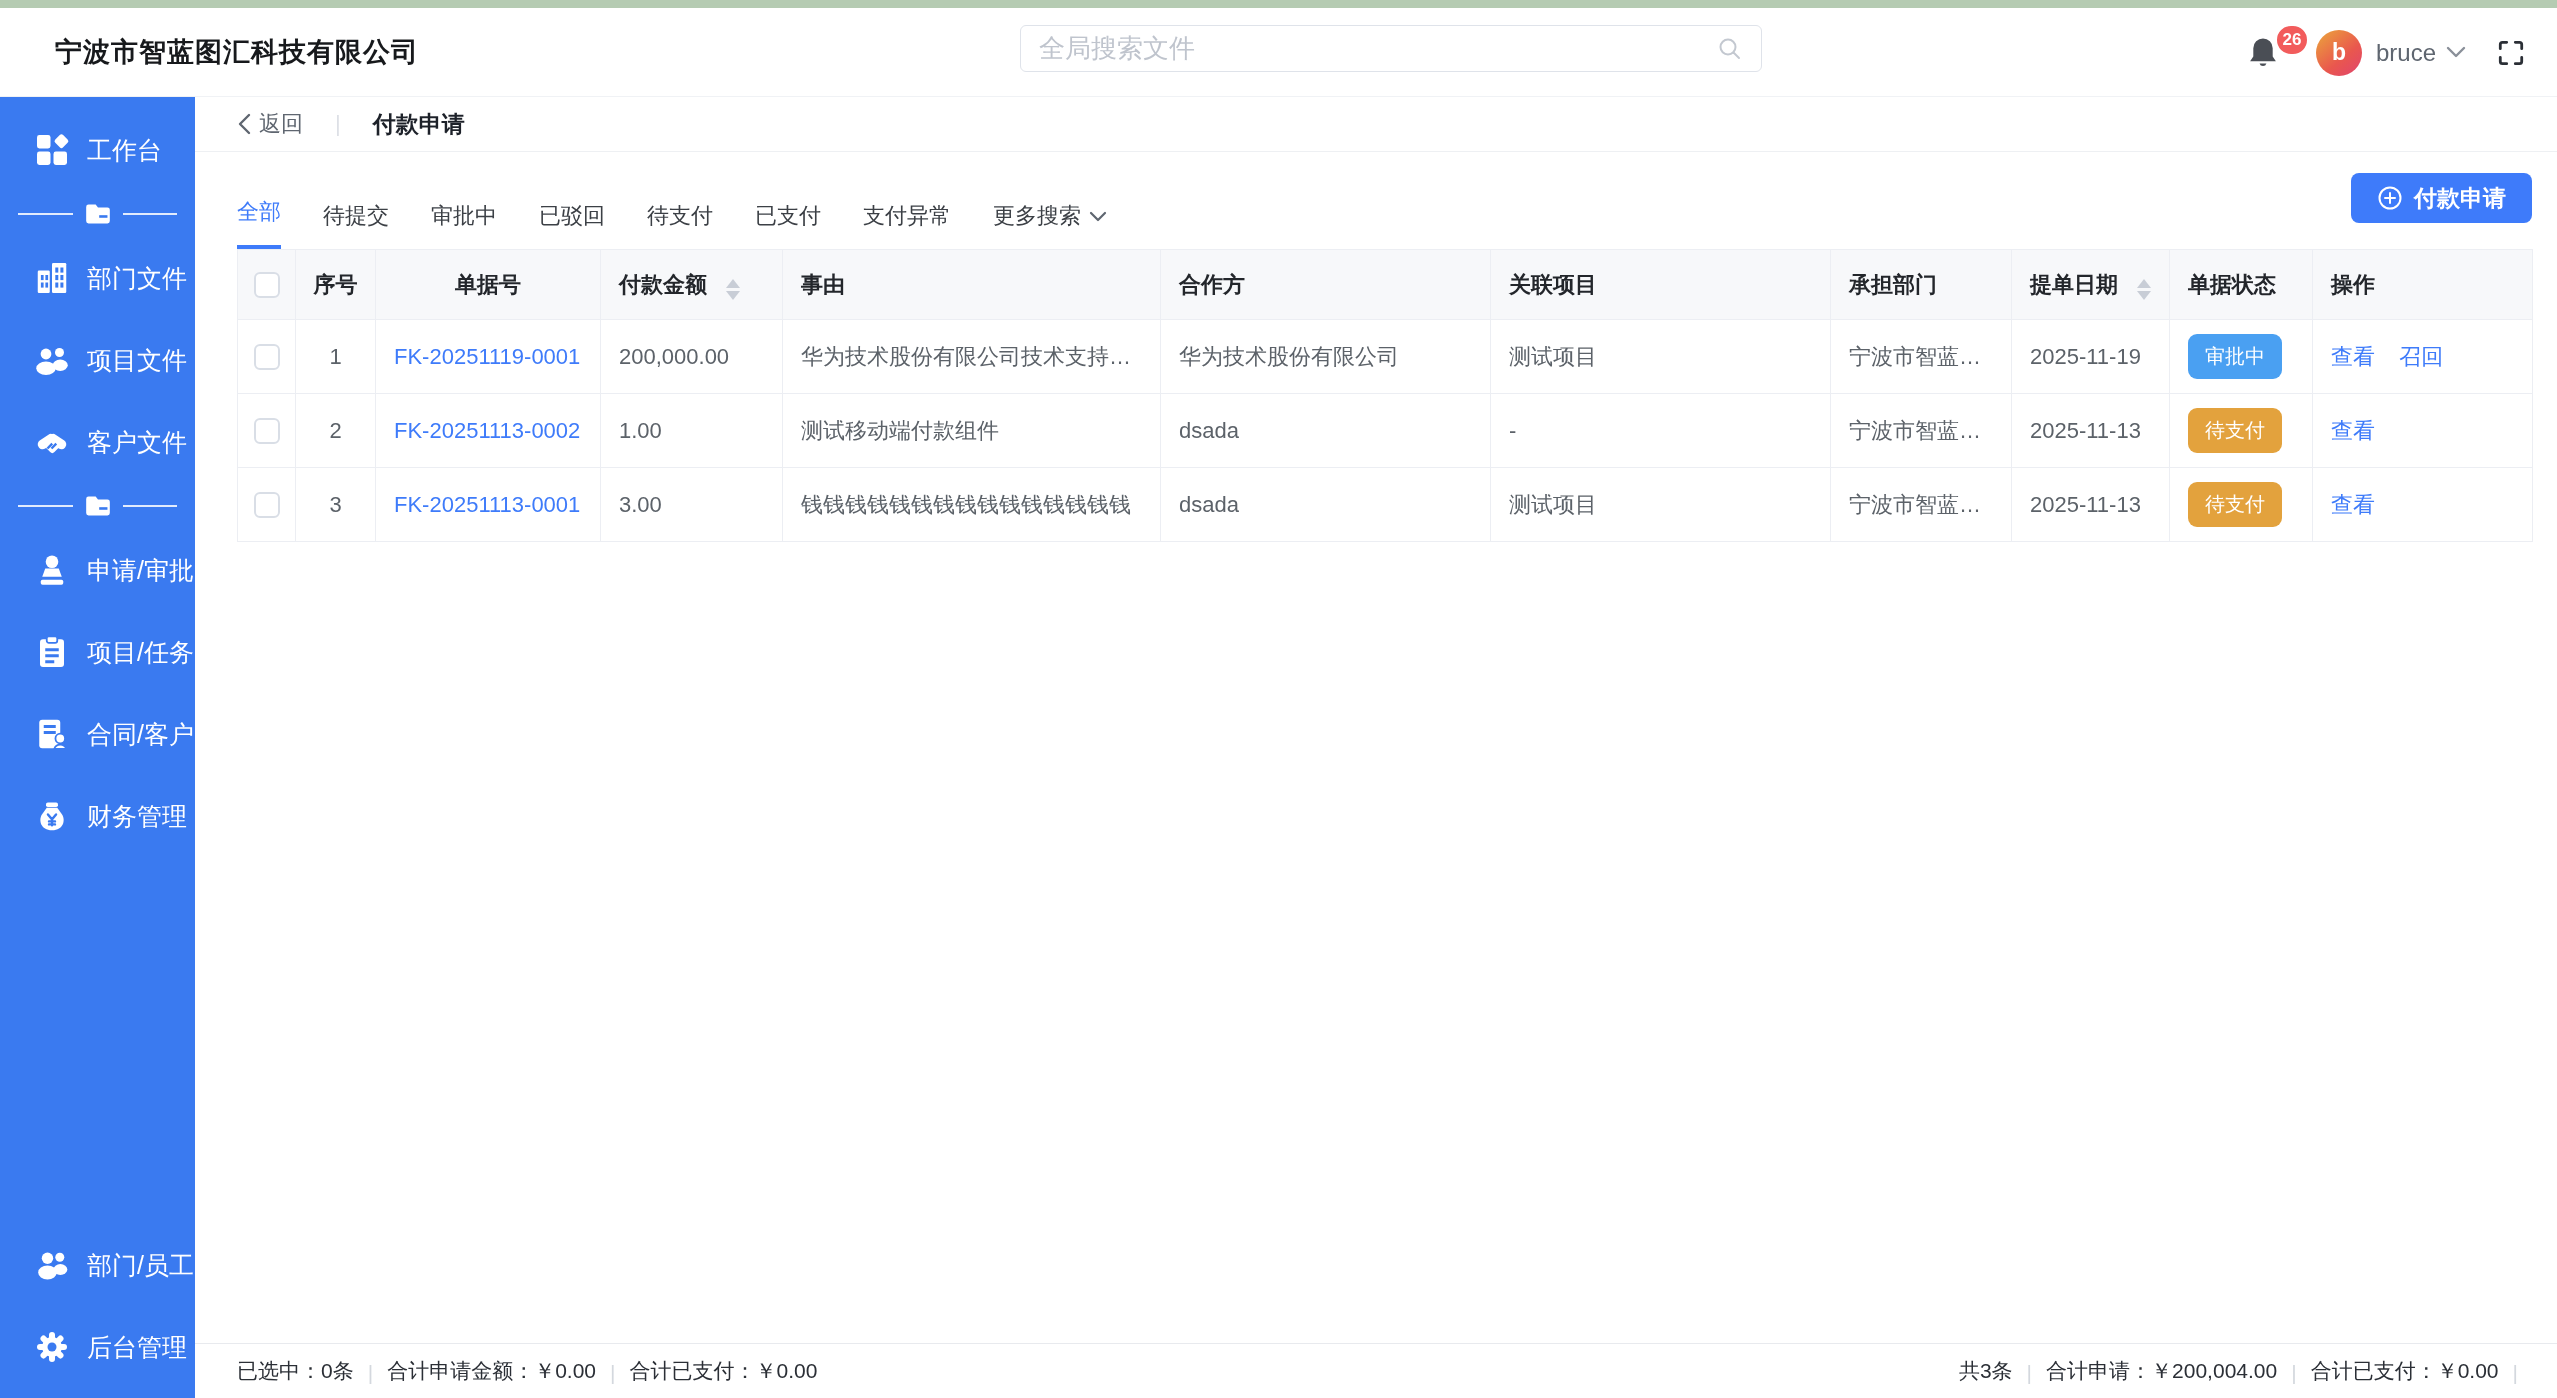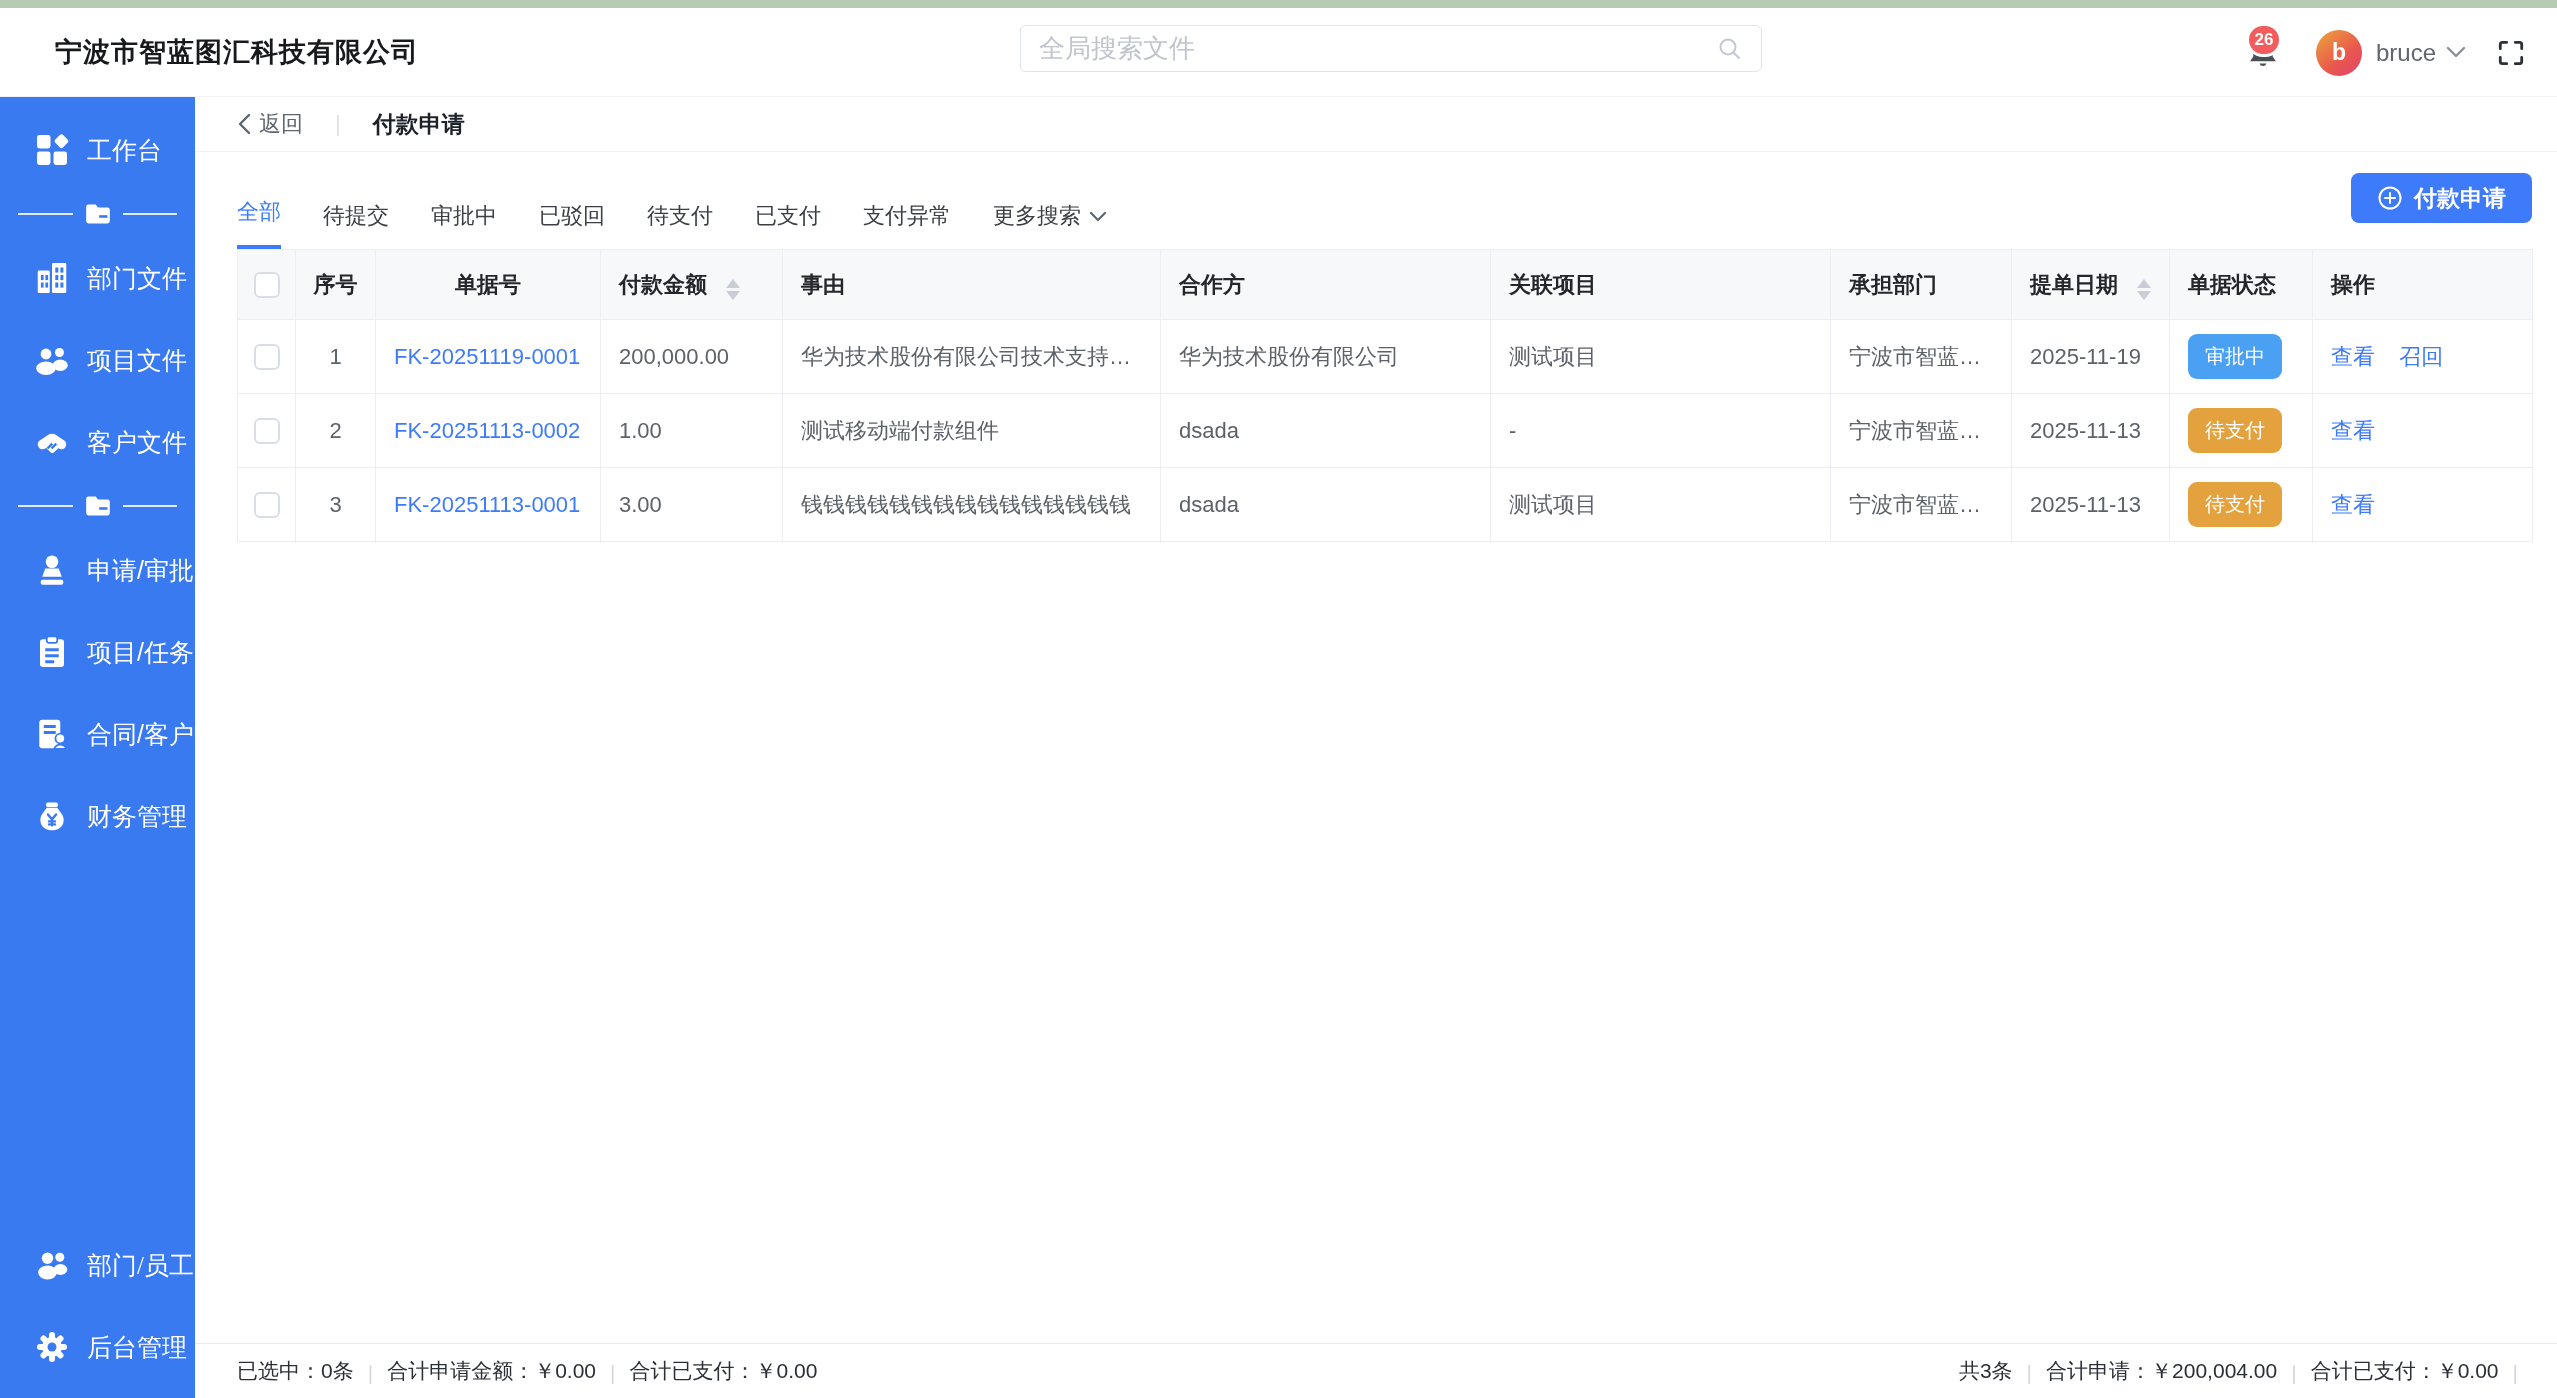--- a/index.html
+++ b/index.html
@@ -12,34 +12,34 @@
   .top-strip { position:absolute; left:0; top:0; width:2557px; height:8px; background:#b5cbb2; }
 
   
   .header { position:absolute; left:0; top:8px; width:2557px; height:89px; background:#fff; border-bottom:1px solid #f0f2f5; z-index:5; }
   .company { position:absolute; left:55px; top:26px; font-size:27px; font-weight:700; color:#17191c; letter-spacing:1px; }
   .search-box { position:absolute; left:1020px; top:17px; width:742px; height:47px; border:1px solid #dfe3ea; border-radius:6px; background:#fff; display:flex; align-items:center; padding:0 18px; }
   .search-box input { flex:1; border:none; outline:none; font-size:26px; color:#303133; font-family:inherit; background:transparent; }
   .search-box input::placeholder { color:#bfc4cd; }
   .header-right { position:absolute; right:31px; top:0; height:89px; display:flex; align-items:center; }
   .bell-wrap { position:relative; width:34px; height:36px; cursor:pointer; }
-  .notif-badge { position:absolute; top:-12px; left:0; min-width:36px; height:34px; background:#f25c5c; border:3px solid #fff; border-radius:18px; color:#fff; font-size:17px; font-weight:700; display:flex; align-items:center; justify-content:center; padding:0 4px; }
+  .notif-badge { position:absolute; top:-12px; left:28px; min-width:36px; height:34px; background:#f25c5c; border:3px solid #fff; border-radius:18px; color:#fff; font-size:17px; font-weight:700; display:flex; align-items:center; justify-content:center; padding:0 4px; }
   .avatar { width:46px; height:46px; border-radius:50%; background:linear-gradient(140deg,#eb9a3e 10%,#e9574e 60%,#e0446f 100%); color:#fff; font-size:23px; font-weight:700; display:flex; align-items:center; justify-content:center; margin-left:36px; }
   .username { margin-left:14px; font-size:24px; color:#5f6670; }
   .chev-down { margin-left:10px; display:inline-flex; }
   .fullscreen { margin-left:30px; display:inline-flex; cursor:pointer; }
 
   
   .sidebar { position:absolute; left:0; top:97px; width:195px; height:1301px; background:#3a7af0; display:flex; flex-direction:column; padding-top:12px; }
   .side-item { height:82px; flex:0 0 82px; display:flex; align-items:center; padding-left:32px; color:#fff; font-size:25px; font-weight:500; cursor:pointer; white-space:nowrap; }
   .side-item .s-icon { width:40px; height:40px; margin-right:15px; display:inline-flex; align-items:center; justify-content:center; flex:0 0 40px; }
   .side-divider { height:46px; flex:0 0 46px; display:flex; align-items:center; padding:0 18px; }
   .side-divider .line { flex:1; height:2px; background:rgba(255,255,255,0.85); }
   .side-divider .d-icon { margin:0 12px; display:inline-flex; }
-  .side-bottom { margin-top:auto; padding-bottom:10px;font-family:Liberation Serif, serif; }
+  .side-bottom { margin-top:auto; padding-bottom:10px; }
 
   
   .main { position:absolute; left:195px; top:97px; width:2362px; height:1246px; background:#fff; }
   .breadcrumb-row { height:55px; display:flex; align-items:center; padding-left:42px; border-bottom:1px solid #eef0f3; font-size:22px;gap:16px; }
   .back-btn { display:inline-flex; align-items:center; color:#5f6670; cursor:pointer; }
   .back-btn span { margin-left:8px; }
   .crumb-sep { color:#dde0e6; margin:0 16px; font-size:22px; }
   .crumb-title { color:#1d2129; font-weight:700; font-size:23px; }
 
   .toolbar-row { position:relative; height:97px; padding-left:42px; }

